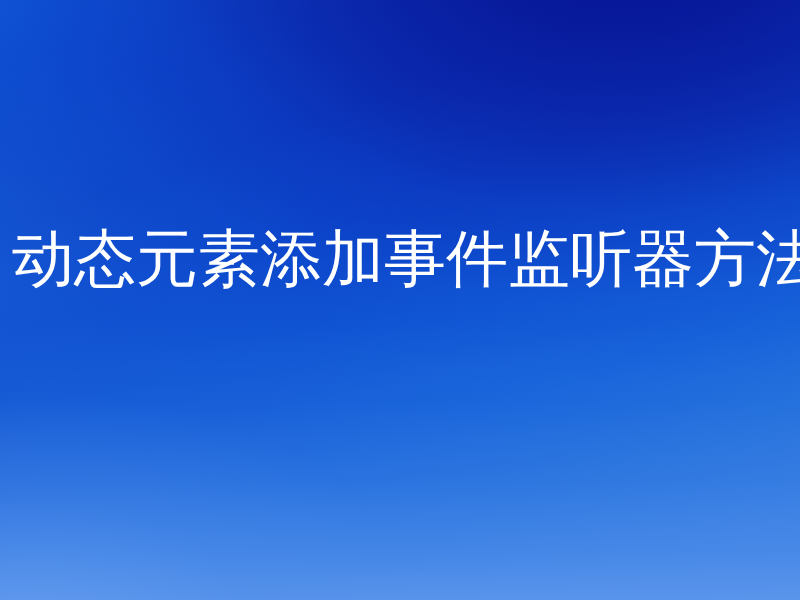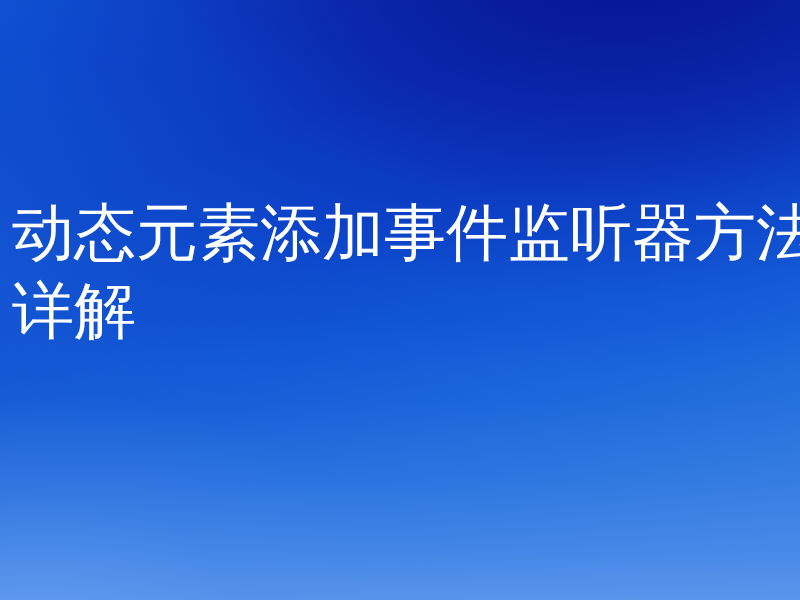--- a/index.html
+++ b/index.html
@@ -81,22 +81,23 @@
     inset: 0;
     background: radial-gradient(70% 55% at 4% 104%,
         rgba(104, 160, 240, 0.50) 0%,
         rgba(80, 142, 233, 0.26) 38%,
         rgba(60, 126, 228, 0) 70%);
   }
 
   .title-block {
     position: absolute;
     left: 12px;
-    top: 194px;
+    top: 220px;
     width: 788px;
+    text-align: center;
   }
 
   .title-line {
     color: #ffffff;
     font-family: "DejaVu Sans", "Liberation Sans", sans-serif;
     font-size: 62px;
     font-weight: 400;
     line-height: 78px;
     letter-spacing: 0px;
     white-space: nowrap;
@@ -108,16 +109,15 @@
 <div class="card">
 
   <div class="bg-base"></div>
   <div class="bg-navy"></div>
   <div class="bg-glow"></div>
   <div class="bg-light"></div>
   <div class="bg-corner-bl"></div>
 
   <div class="title-block">
     <div class="title-line">动态元素添加事件监听器方法</div>
-    <div class="title-line">详解</div>
   </div>
 
 </div>
 
 </body></html>

